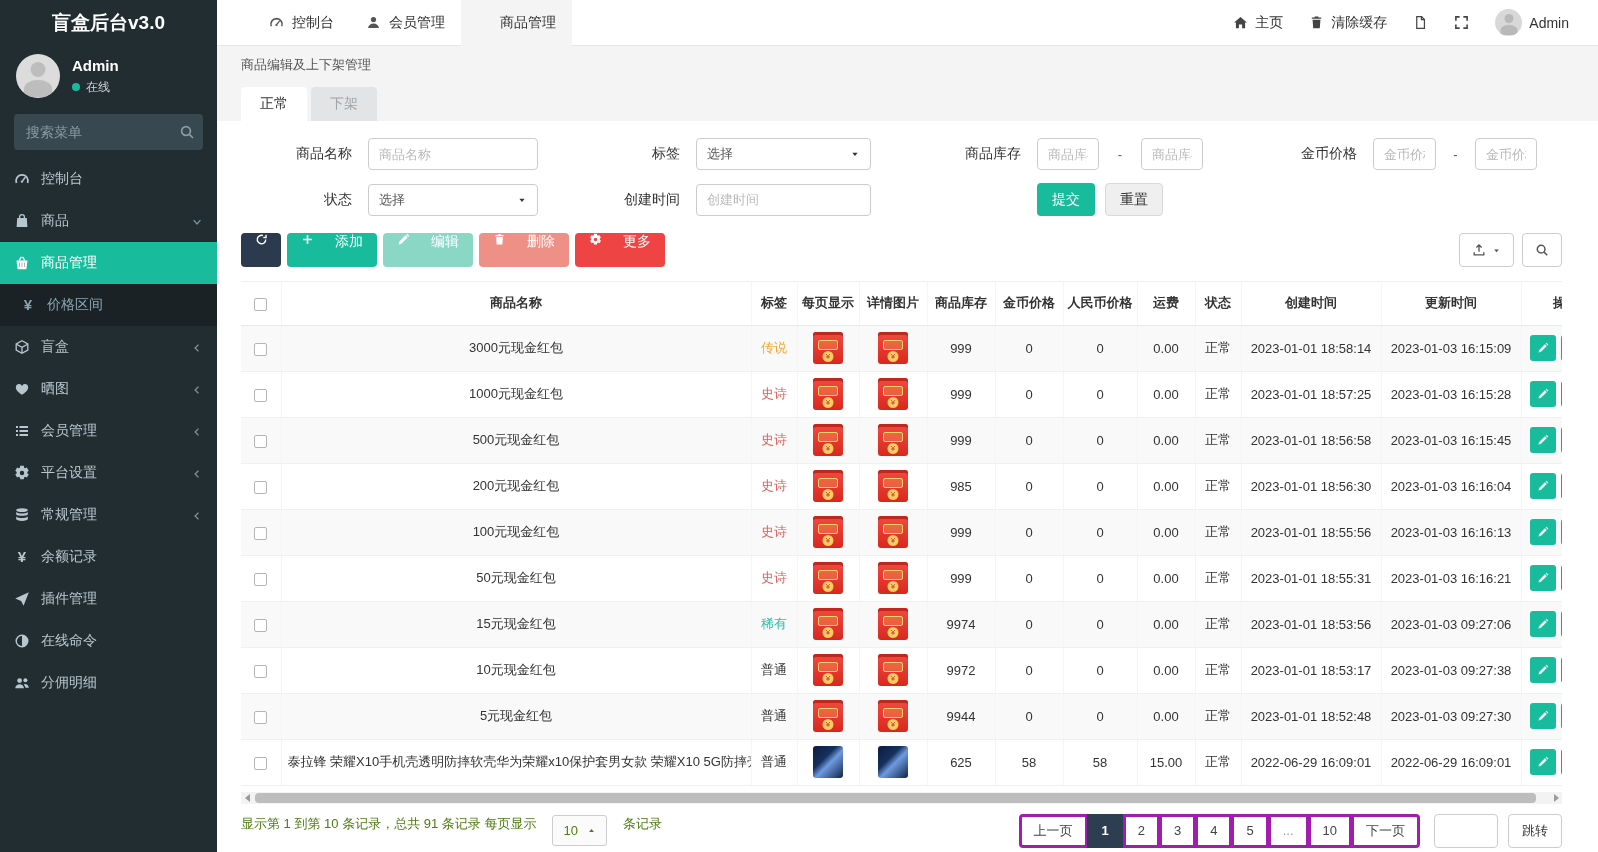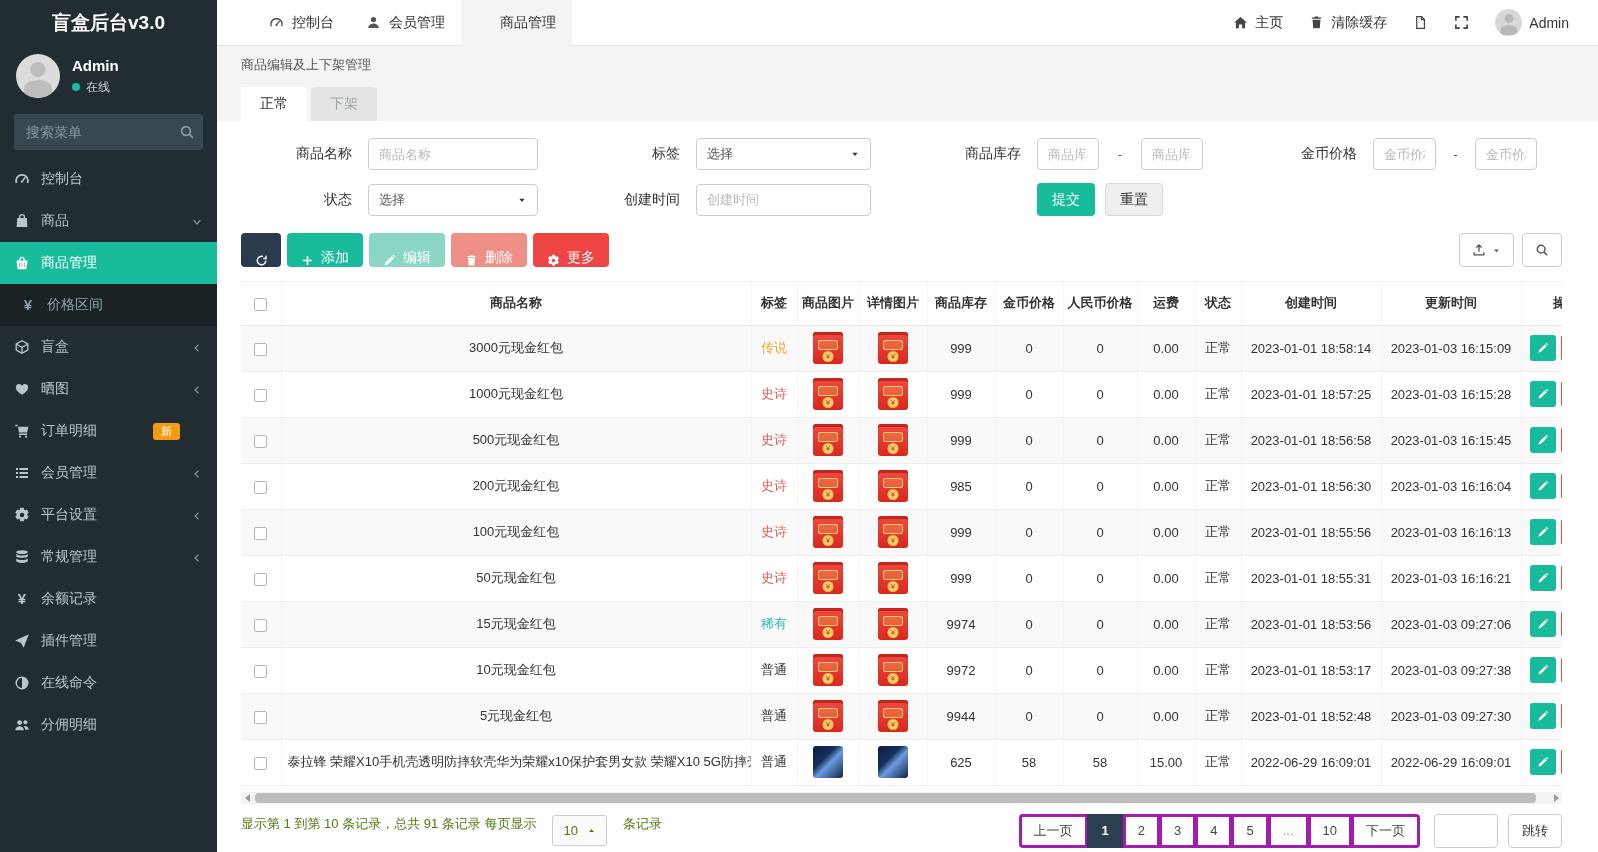--- a/index.html
+++ b/index.html
@@ -68,21 +68,21 @@
 .f-select .ico{width:10px;height:10px;color:#333}
 .f-dash{text-align:center;color:#555;font-size:13px}
 .r1{grid-row:1}.r2{grid-row:2}
 .c1{grid-column:1}.c2{grid-column:2}.c3{grid-column:3}.c4{grid-column:4}.c5{grid-column:5}.c6{grid-column:6}.c7{grid-column:7}.c8{grid-column:8}.c9{grid-column:9}.c10{grid-column:10}.c11{grid-column:11}.c12{grid-column:12}
 .f-btns{grid-column:6 / span 4;display:flex;gap:10px}
 .btn-submit{height:33px;padding:0 15px;background:#18bc9c;color:#fff;border:none;border-radius:4px;font-size:14px;cursor:pointer}
 .btn-reset{height:33px;padding:0 14px;background:#efefef;color:#333;border:1px solid #d9d9d9;border-radius:4px;font-size:14px;cursor:pointer}
 
 
 .toolbar{margin-top:17px;display:flex;align-items:center}
-.btn{height:34px;border:none;border-radius:4px;color:#fff;font-size:14px;display:inline-flex;align-items:flex-end;gap:7px;padding:0 14px;margin-right:6px;cursor:pointer}
+.btn{height:34px;border:none;border-radius:4px;color:#fff;font-size:14px;display:inline-flex;align-items:flex-start;gap:21px;padding:0 14px;margin-right:6px;cursor:pointer}
 .btn .ico{width:13px;height:13px}
 .btn-refresh{background:#2b3a4d;width:40px;justify-content:center;padding:0}
 .btn-add{background:#18bc9c}
 .btn-edit{background:#8bd7c6}
 .btn-del{background:#ef9086}
 .btn-more{background:#ef4444}
 .toolbar-right{margin-left:auto;display:flex;gap:8px}
 .btn-outline{height:34px;background:#fff;border:1px solid #ccc;border-radius:4px;color:#555;display:inline-flex;align-items:center;gap:6px;padding:0 12px;cursor:pointer}
 .btn-outline .ico{width:14px;height:14px}
 .btn-outline .caret{width:9px;height:9px}
@@ -223,32 +223,20 @@
             <path d="M8 13.8C5 11.8 1.8 9.2 1.8 6.2a3.2 3.2 0 0 1 6.2-1.1 3.2 3.2 0 0 1 6.2 1.1c0 3-3.2 5.6-6.2 7.6z"></path>
           </svg>
         </span>
         <span class="lbl">晒图</span>
 
         <span class="chev"><svg viewBox="0 0 16 16" fill="none" stroke="currentColor" stroke-width="1.8">
             <path d="M10 3.5L5.5 8l4.5 4.5"></path>
           </svg></span>
       </li>
 
-      <li>
-        <span class="ico">
-          <svg viewBox="0 0 16 16" fill="currentColor">
-            <path d="M1.3 1.8h2.2l.5 2h10.5l-1.4 5.8H4.9L4 3.2H1.3zM4.9 10.6h8.3v1.3H4.9z"></path>
-            <circle cx="6" cy="13.7" r="1.1"></circle>
-            <circle cx="12" cy="13.7" r="1.1"></circle>
-          </svg>
-        </span>
-        <span class="lbl">订单明细</span>
-        <span class="badge-new">新</span>
-        <span class="chev"></span>
-      </li>
 
       <li>
         <span class="ico">
           <svg viewBox="0 0 16 16" fill="currentColor">
             <rect x="2" y="3" width="2" height="2"></rect>
             <rect x="5.5" y="3" width="8.5" height="2"></rect>
             <rect x="2" y="7" width="2" height="2"></rect>
             <rect x="5.5" y="7" width="8.5" height="2"></rect>
             <rect x="2" y="11" width="2" height="2"></rect>
             <rect x="5.5" y="11" width="8.5" height="2"></rect>
@@ -543,21 +531,21 @@
             <col class="col-9">
             <col class="col-10">
             <col class="col-11">
             <col class="col-12">
         </colgroup>
         <thead>
           <tr>
             <th><span class="cb"></span></th>
             <th>商品名称</th>
             <th>标签</th>
-            <th>商品图片</th>
+            <th>每页显示</th>
             <th>详情图片</th>
             <th>商品库存</th>
             <th>金币价格</th>
             <th>人民币价格</th>
             <th>运费</th>
             <th>状态</th>
             <th>创建时间</th>
             <th>更新时间</th>
             <th>操作</th>
           </tr>

